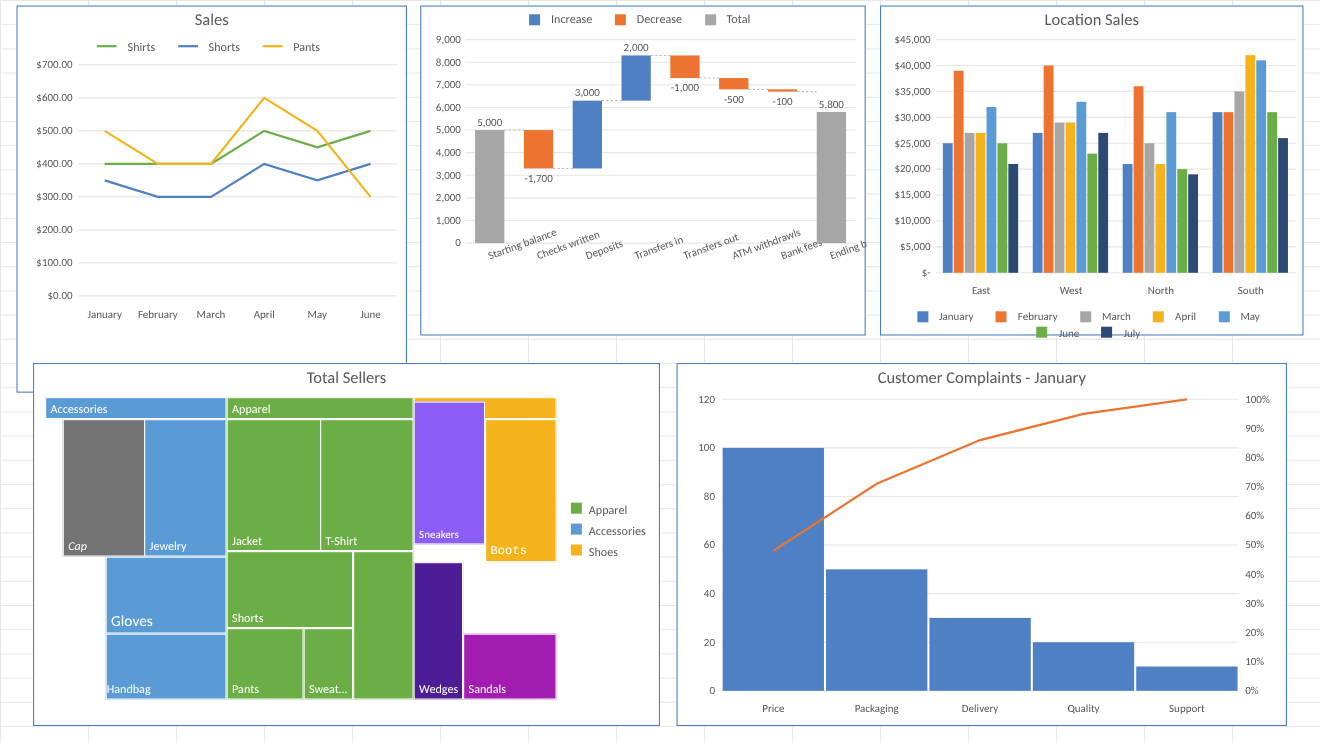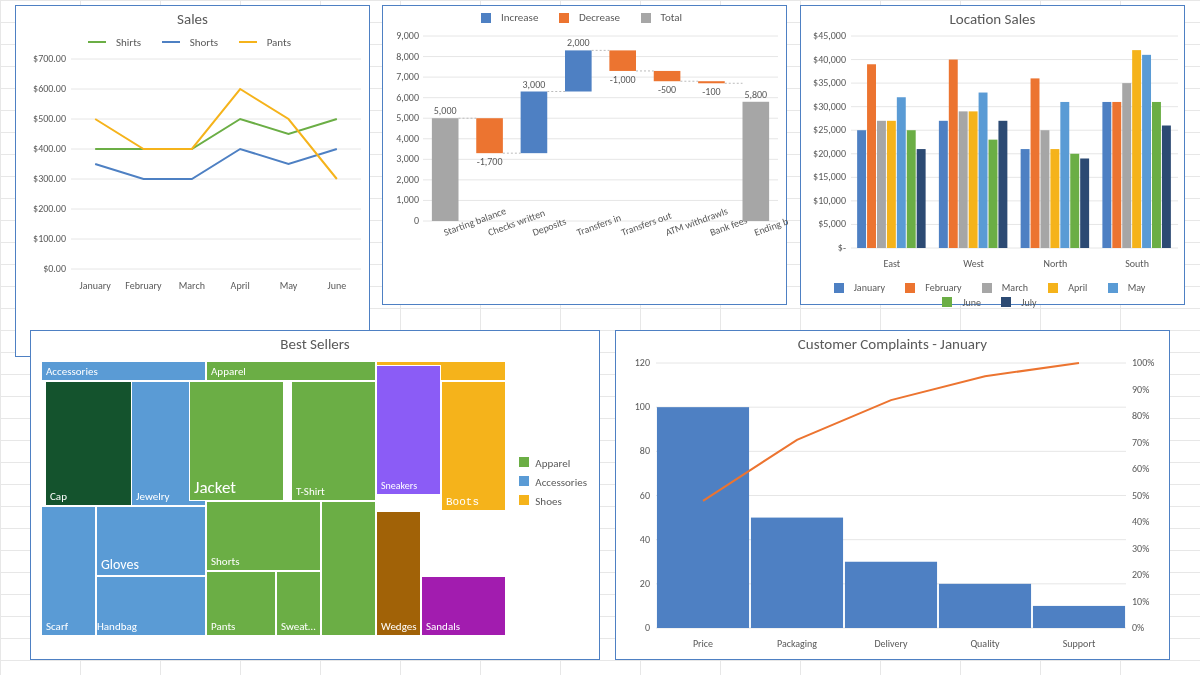--- a/index.html
+++ b/index.html
@@ -236,39 +236,38 @@
         <span>June</span>
       </span>
     <span>
         <i class="swatch-box" style="background:#2C4A73"></i>
         <span>July</span>
       </span>
   </div>
 </div>
 
 <div class="chart-box" style="left:30px; top:330px; width:570px; height:330px;">
-  <div class="title">Best Sellers</div>
+  <div class="title">Total Sellers</div>
   <div style="position:absolute; left:10px; top:30px; width:465px; height:275px;" id="treemap">
       <div style="position: absolute; left: 0px; top: 0px; width: 165px; height: 20px; background: rgb(90, 155, 213); border: 1px solid rgb(255, 255, 255); box-sizing: border-box; color: rgb(255, 255, 255); font-size: 11px; padding: 2px 4px; display: flex; align-items: center; overflow: hidden;">Accessories</div>
-      <div style="position: absolute; left: 4px; top: 20px; width: 90px; height: 125px; background: #14532d; border: 1px solid rgb(255, 255, 255); box-sizing: border-box; color: rgb(255, 255, 255); font-size: 11px; padding: 2px 4px; display: flex; align-items: flex-end; overflow: hidden;">Cap</div>
+      <div style="position: absolute; left: 16px; top: 20px; width: 90px; height: 125px; background: #737373; border: 1px solid rgb(255, 255, 255); box-sizing: border-box; color: rgb(255, 255, 255); font-size: 11px; padding: 2px 4px; display: flex; align-items: flex-end; overflow: hidden; font-style: italic;">Cap</div>
       <div style="position: absolute; left: 90px; top: 20px; width: 75px; height: 125px; background: rgb(90, 155, 213); border: 1px solid rgb(255, 255, 255); box-sizing: border-box; color: rgb(255, 255, 255); font-size: 11px; padding: 2px 4px; display: flex; align-items: flex-end; overflow: hidden;">Jewelry</div>
-      <div style="position: absolute; left: 0px; top: 145px; width: 55px; height: 130px; background: rgb(90, 155, 213); border: 1px solid rgb(255, 255, 255); box-sizing: border-box; color: rgb(255, 255, 255); font-size: 11px; padding: 2px 4px; display: flex; align-items: flex-end; overflow: hidden;">Scarf</div>
       <div style="position: absolute; left: 55px; top: 145px; width: 110px; height: 70px; background: rgb(90, 155, 213); border: 1px solid rgb(255, 255, 255); box-sizing: border-box; color: rgb(255, 255, 255); font-size: 14px; padding: 2px 4px; display: flex; align-items: flex-end; overflow: hidden;">Gloves</div>
       <div style="position: absolute; left: 55px; top: 215px; width: 110px; height: 60px; background: rgb(90, 155, 213); border: 1px solid rgb(255, 255, 255); box-sizing: border-box; color: rgb(255, 255, 255); font-size: 11px; padding: 2px 0; display: flex; align-items: flex-end; overflow: hidden;">Handbag</div>
       <div style="position: absolute; left: 165px; top: 0px; width: 170px; height: 20px; background: rgb(107, 174, 69); border: 1px solid rgb(255, 255, 255); box-sizing: border-box; color: rgb(255, 255, 255); font-size: 11px; padding: 2px 4px; display: flex; align-items: center; overflow: hidden;">Apparel</div>
-      <div style="position: absolute; left: 148px; top: 20px; width: 95px; height: 120px; background: rgb(107, 174, 69); border: 1px solid rgb(255, 255, 255); box-sizing: border-box; color: rgb(255, 255, 255); font-size: 17px; padding: 2px 4px; display: flex; align-items: flex-end; overflow: hidden;">Jacket</div>
+      <div style="position: absolute; left: 165px; top: 20px; width: 95px; height: 120px; background: rgb(107, 174, 69); border: 1px solid rgb(255, 255, 255); box-sizing: border-box; color: rgb(255, 255, 255); font-size: 11px; padding: 2px 4px; display: flex; align-items: flex-end; overflow: hidden;">Jacket</div>
       <div style="position: absolute; left: 250px; top: 20px; width: 85px; height: 120px; background: rgb(107, 174, 69); border: 1px solid rgb(255, 255, 255); box-sizing: border-box; color: rgb(255, 255, 255); font-size: 11px; padding: 2px 4px; display: flex; align-items: flex-end; overflow: hidden;">T-Shirt</div>
       <div style="position: absolute; left: 165px; top: 140px; width: 115px; height: 70px; background: rgb(107, 174, 69); border: 1px solid rgb(255, 255, 255); box-sizing: border-box; color: rgb(255, 255, 255); font-size: 11px; padding: 2px 4px; display: flex; align-items: flex-end; overflow: hidden;">Shorts</div>
       <div style="position: absolute; left: 280px; top: 140px; width: 55px; height: 135px; background: rgb(107, 174, 69); border: 1px solid rgb(255, 255, 255); box-sizing: border-box; color: rgb(255, 255, 255); font-size: 11px; padding: 2px 4px; display: flex; align-items: flex-end; overflow: hidden;"></div>
       <div style="position: absolute; left: 165px; top: 210px; width: 70px; height: 65px; background: rgb(107, 174, 69); border: 1px solid rgb(255, 255, 255); box-sizing: border-box; color: rgb(255, 255, 255); font-size: 11px; padding: 2px 4px; display: flex; align-items: flex-end; overflow: hidden;">Pants</div>
       <div style="position: absolute; left: 235px; top: 210px; width: 45px; height: 65px; background: rgb(107, 174, 69); border: 1px solid rgb(255, 255, 255); box-sizing: border-box; color: rgb(255, 255, 255); font-size: 11px; padding: 2px 4px; display: flex; align-items: flex-end; overflow: hidden;">Sweat…</div>
       <div style="position: absolute; left: 335px; top: 0px; width: 130px; height: 20px; background: rgb(245, 179, 27); border: 1px solid rgb(255, 255, 255); box-sizing: border-box; color: rgb(255, 255, 255); font-size: 11px; padding: 2px 4px; display: flex; align-items: center; overflow: hidden;">Shoes</div>
       <div style="position: absolute; left: 335px; top: 4px; width: 65px; height: 130px; background: #8b5cf6; border: 1px solid rgb(255, 255, 255); box-sizing: border-box; color: rgb(255, 255, 255); font-size: 10px; padding: 2px 4px; display: flex; align-items: flex-end; overflow: hidden;">Sneakers</div>
       <div style="position: absolute; left: 400px; top: 20px; width: 65px; height: 130px; background: rgb(245, 179, 27); border: 1px solid rgb(255, 255, 255); box-sizing: border-box; color: rgb(255, 255, 255); font-size: 11px; padding: 2px 4px; display: flex; align-items: flex-end; overflow: hidden; font-family: Liberation Mono, monospace;">Boots</div>
-      <div style="position: absolute; left: 335px; top: 150px; width: 45px; height: 125px; background: #a16207; border: 1px solid rgb(255, 255, 255); box-sizing: border-box; color: rgb(255, 255, 255); font-size: 11px; padding: 2px 4px; display: flex; align-items: flex-end; overflow: hidden;">Wedges</div>
+      <div style="position: absolute; left: 335px; top: 150px; width: 45px; height: 125px; background: #4c1d95; border: 1px solid rgb(255, 255, 255); box-sizing: border-box; color: rgb(255, 255, 255); font-size: 11px; padding: 2px 4px; display: flex; align-items: flex-end; overflow: hidden;">Wedges</div>
       <div style="position: absolute; left: 380px; top: 215px; width: 85px; height: 60px; background: #a21caf; border: 1px solid rgb(255, 255, 255); box-sizing: border-box; color: rgb(255, 255, 255); font-size: 11px; padding: 2px 4px; display: flex; align-items: flex-end; overflow: hidden;">Sandals</div>
     </div>
   <div style="position:absolute; right:12px; top:120px; font-size:11px;">
     <div style="margin:6px 0"><i class="swatch-box" style="background:#6BAE45"></i> <span>Apparel</span></div>
     <div style="margin:6px 0"><i class="swatch-box" style="background:#5A9BD5"></i> <span>Accessories</span></div>
     <div style="margin:6px 0"><i class="swatch-box" style="background:#F5B31B"></i> <span>Shoes</span></div>
   </div>
 </div>
 
 <div class="chart-box" style="left:615px; top:330px; width:555px; height:330px;">

